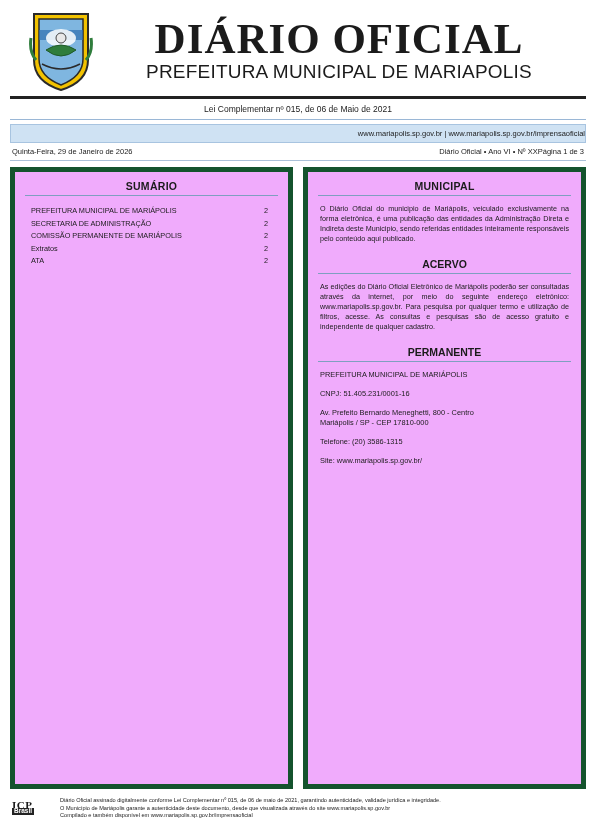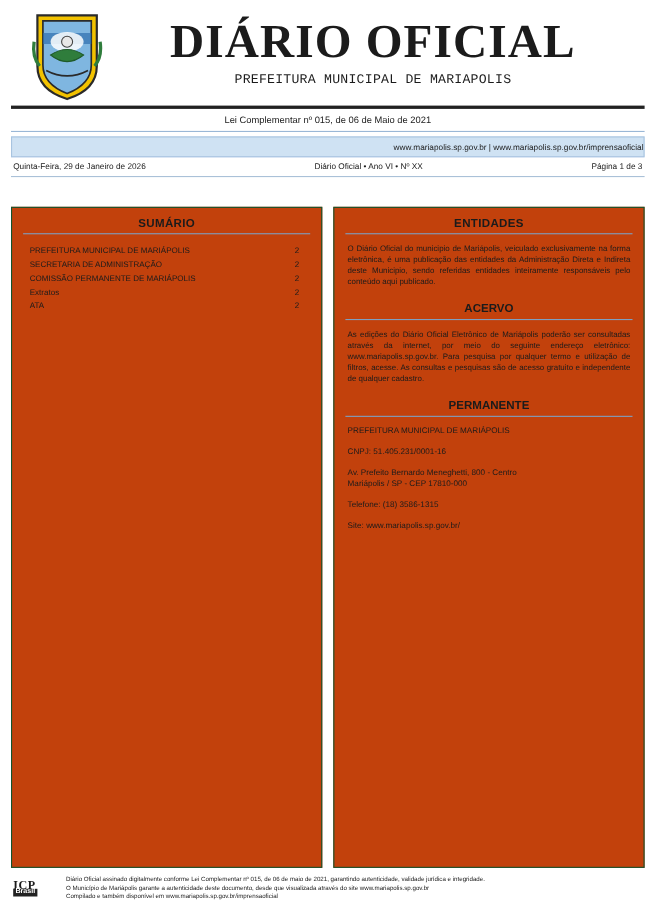--- a/index.html
+++ b/index.html
@@ -46,22 +46,22 @@
     padding-right: 10px;
   }
   .title-main {
     font-family: "Liberation Serif", serif;
     font-weight: bold;
     font-size: 43px;
     line-height: 44px;
     letter-spacing: 1px;
   }
   .title-sub {
-    font-family: Liberation Mono, monospace;
-    font-size: 12px;
+    font-family: Liberation Sans, sans-serif;
+    font-size: 19px;
     line-height: 22px;
     letter-spacing: 0.2px;
   }
 
   .law-line {
     text-align: center;
     font-size: 8.5px;
     padding: 5px 0 5px 0;
     border-bottom: 1px solid #9ab7d6;
   }
@@ -80,37 +80,36 @@
   
   .info-bar {
     display: flex;
     justify-content: space-between;
     align-items: center;
     font-size: 7.5px;
     padding: 4px 2px 4px 2px;
     border-bottom: 1px solid #aac1d8;
   }
   .info-bar .left { flex: 0 0 auto; }
-  .info-bar .center { flex: 1 1 auto; text-align: center; }
+  .info-bar .center { flex: 1 1 auto; text-align: right; }
   .info-bar .right { flex: 0 0 auto; }
 
   
   .columns {
     margin-top: 6px;
     display: flex;
     gap: 10px;
     flex: 1 1 auto;
   }
   .col {
     flex: 1 1 50%;
-    background: #c2410c;
-    border: 1px solid #14532d;
+    background: #f0abfc;
+    border: 5px solid #14532d;
     padding: 8px 10px;
     box-sizing: border-box;
-    margin-top: 21px;
   }
   .box-title {
     text-align: center;
     font-weight: bold;
     font-size: 10.5px;
     letter-spacing: 0.3px;
     margin-bottom: 3px;
   }
   .rule {
     border-bottom: 1px solid #7f9fc0;
@@ -251,37 +250,37 @@
 
         <div class="sumario-row">
           <span class="label">ATA</span>
           <span class="page-no">2</span>
         </div>
 
       </div>
     </div>
 
     <div class="col">
-      <div class="box-title">ENTIDADES</div>
+      <div class="box-title">MUNICIPAL</div>
       <div class="rule"></div>
 
       <p class="para">O Diário Oficial do municipio de Mariápolis, veiculado exclusivamente na forma eletrônica, é uma publicação das entidades da Administração Direta e Indireta deste Municipio, sendo referidas entidades inteiramente responsáveis pelo conteúdo aqui publicado.</p>
 
       <div class="section-title">ACERVO</div>
       <div class="rule"></div>
       <p class="para">As edições do Diário Oficial Eletrônico de Mariápolis poderão ser consultadas através da internet, por meio do seguinte endereço eletrônico: www.mariapolis.sp.gov.br. Para pesquisa por qualquer termo e utilização de filtros, acesse. As consultas e pesquisas são de acesso gratuito e independente de qualquer cadastro.</p>
 
       <div class="section-title">PERMANENTE</div>
       <div class="rule"></div>
 
       <div class="entidade-line">PREFEITURA MUNICIPAL DE MARIÁPOLIS</div>
       <div class="entidade-line">CNPJ: 51.405.231/0001-16</div>
       <div class="entidade-line" style="white-space: pre-line;">Av. Prefeito Bernardo Meneghetti, 800 - Centro
 Mariápolis / SP - CEP 17810-000</div>
-      <div class="entidade-line">Telefone: (18) 3586-1315</div>
+      <div class="entidade-line">Telefone: (20) 3586-1315</div>
       <div class="entidade-line">Site: www.mariapolis.sp.gov.br/</div>
     </div>
   </div>
 
   <div class="footer">
     <div class="icp">
       <div class="icp-top">ICP</div>
       <div class="icp-bottom">Brasil</div>
     </div>
     <div class="footer-text">

